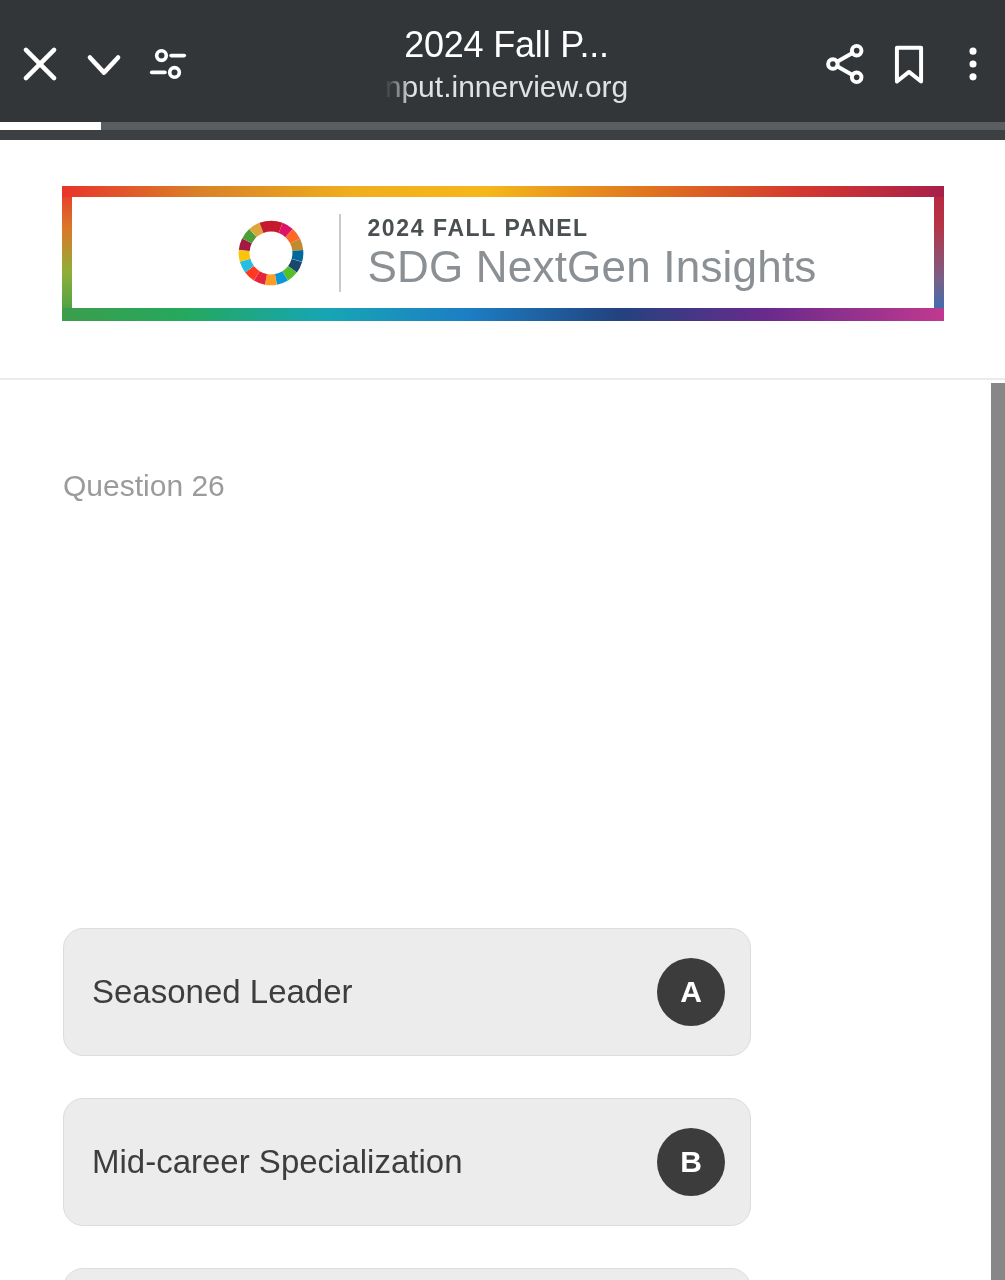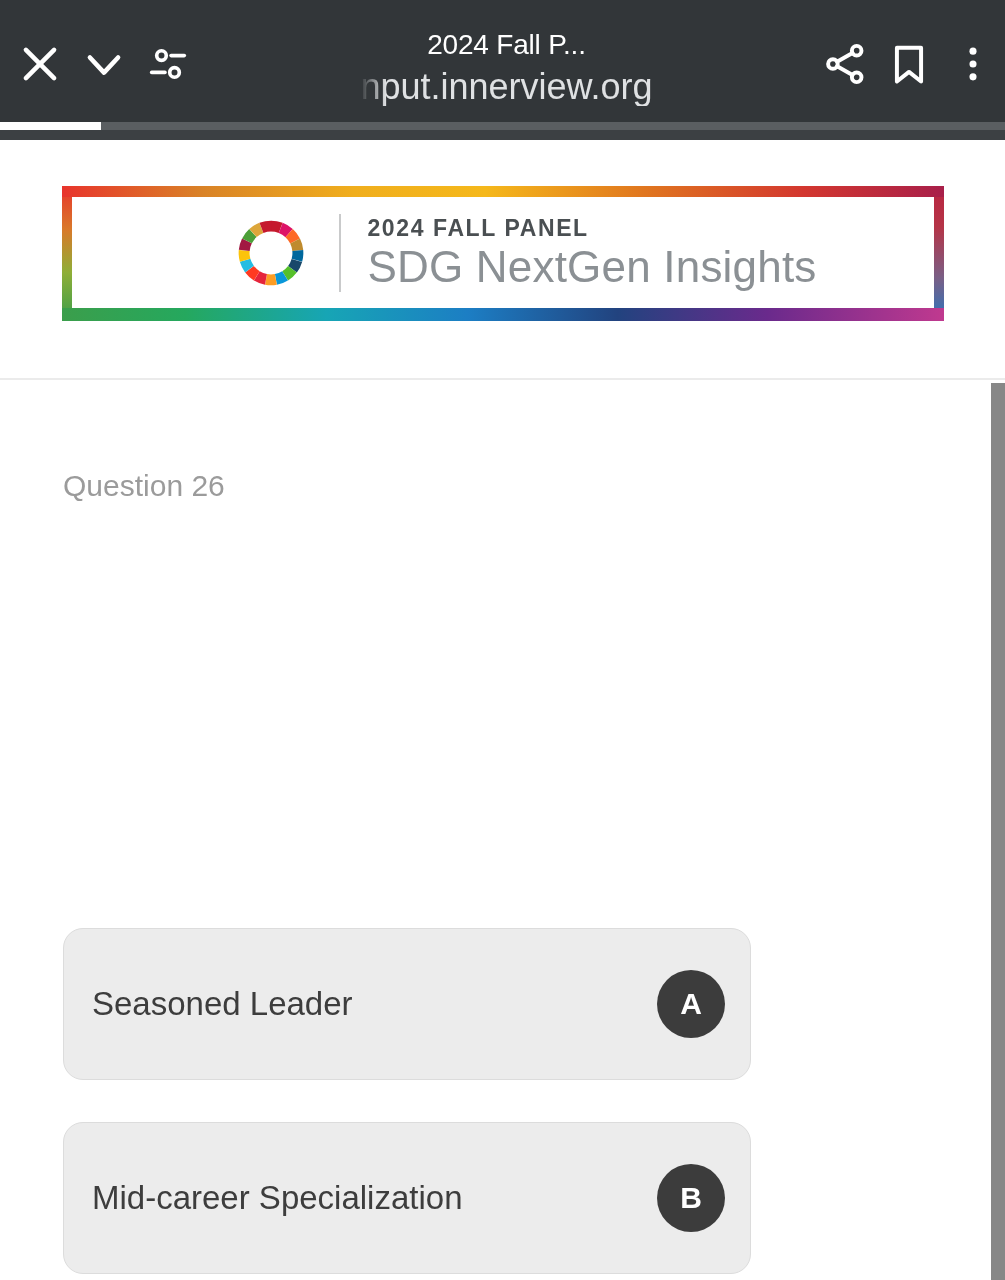--- a/index.html
+++ b/index.html
@@ -29,30 +29,30 @@
   .titlebox {
     flex:1 1 auto;
     height:128px;
     display:flex; flex-direction:column;
     align-items:center; justify-content:center;
     overflow:hidden;
     padding:0 2px;
   }
   .title-line {
     color:#ffffff;
-    font-size:28px;
+    font-size:36px;
     line-height:46px;
     white-space:nowrap;
     overflow:hidden;
     max-width:100%;
     letter-spacing:-0.2px;
   }
   .url-line {
     color:#dfe1e3;
-    font-size:36px;
+    font-size:30px;
     line-height:38px;
     white-space:nowrap;
     overflow:hidden;
     max-width:100%;
     -webkit-mask-image:linear-gradient(to right, rgba(0,0,0,0) 0px, rgba(0,0,0,1) 26px);
             mask-image:linear-gradient(to right, rgba(0,0,0,0) 0px, rgba(0,0,0,1) 26px);
   }
 
   
   .progress-track {
@@ -138,21 +138,21 @@
     position:absolute; left:61px; top:140px; width:890px;
     font-size:49px; line-height:82px; color:#3b3b3b;
     letter-spacing:-0.3px;
   }
 
   .options {
     position:absolute; left:63px; top:548px; width:690px;
   }
   .option {
     position:relative;
-    width:688px; height:152px;
+    width:688px; height:128px;
     margin-bottom:42px;
     background:#ececec;
     border:1px solid #dcdcdc;
     border-radius:20px;
     display:flex; align-items:center;
   }
   .option-label {
     position:absolute; left:28px;
     font-size:33px; color:#3d3d3d; line-height:38px;
   }

